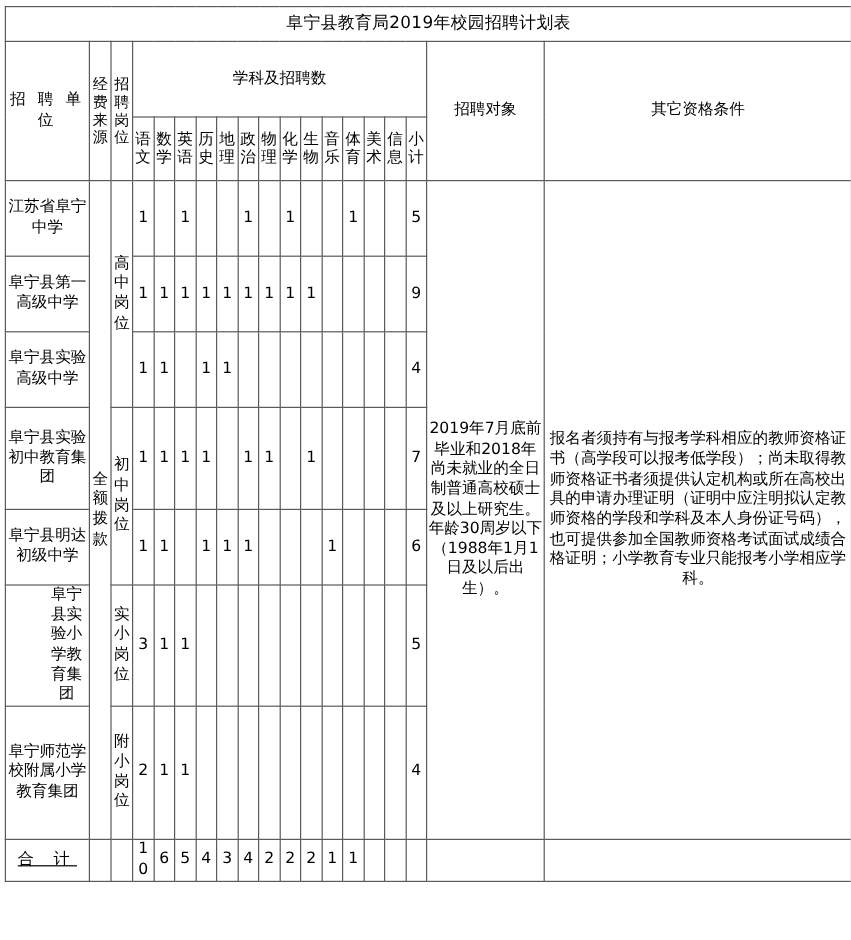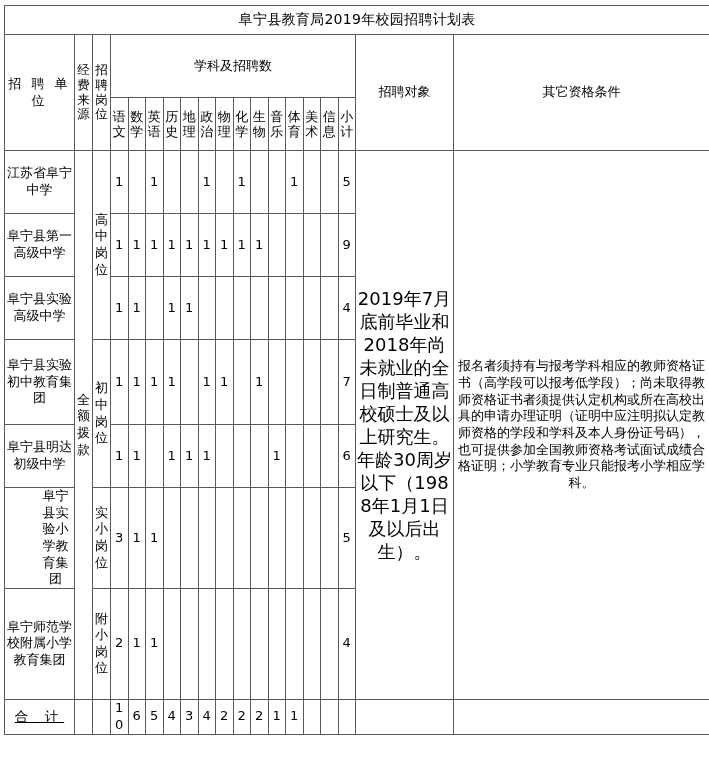--- a/index.html
+++ b/index.html
@@ -66,21 +66,21 @@
     font-size: 13px;
   }
   .vcell {
     font-size: 13px;
     line-height: 1.2;
   }
   .vcell span {
     display: block;
   }
   .obj-cell {
-    font-size: 18px;
+    font-size: 13px;
     line-height: 1.95;
     padding: 0 2px;
   }
   .other-cell {
     font-size: 13px;
     line-height: 1.95;
     padding: 0 4px;
     text-align: justify;
     text-align-last: center;
   }

